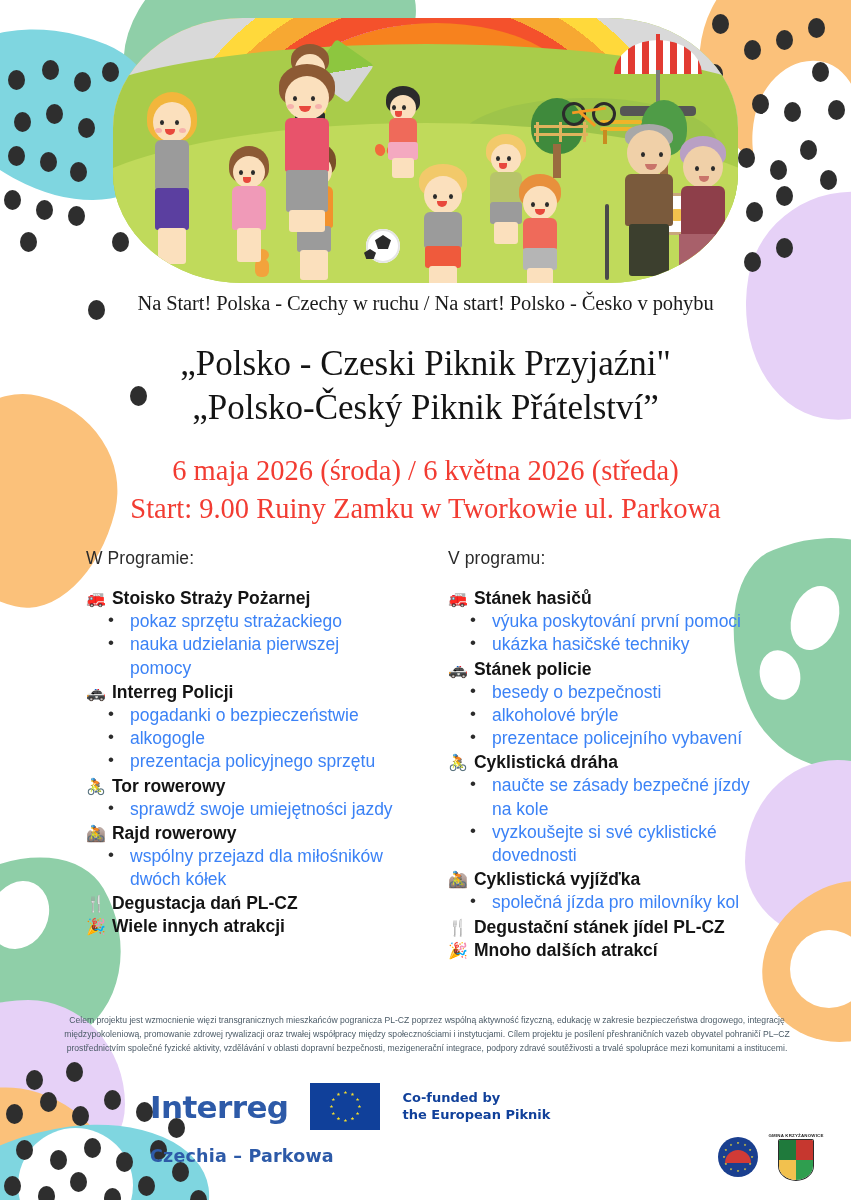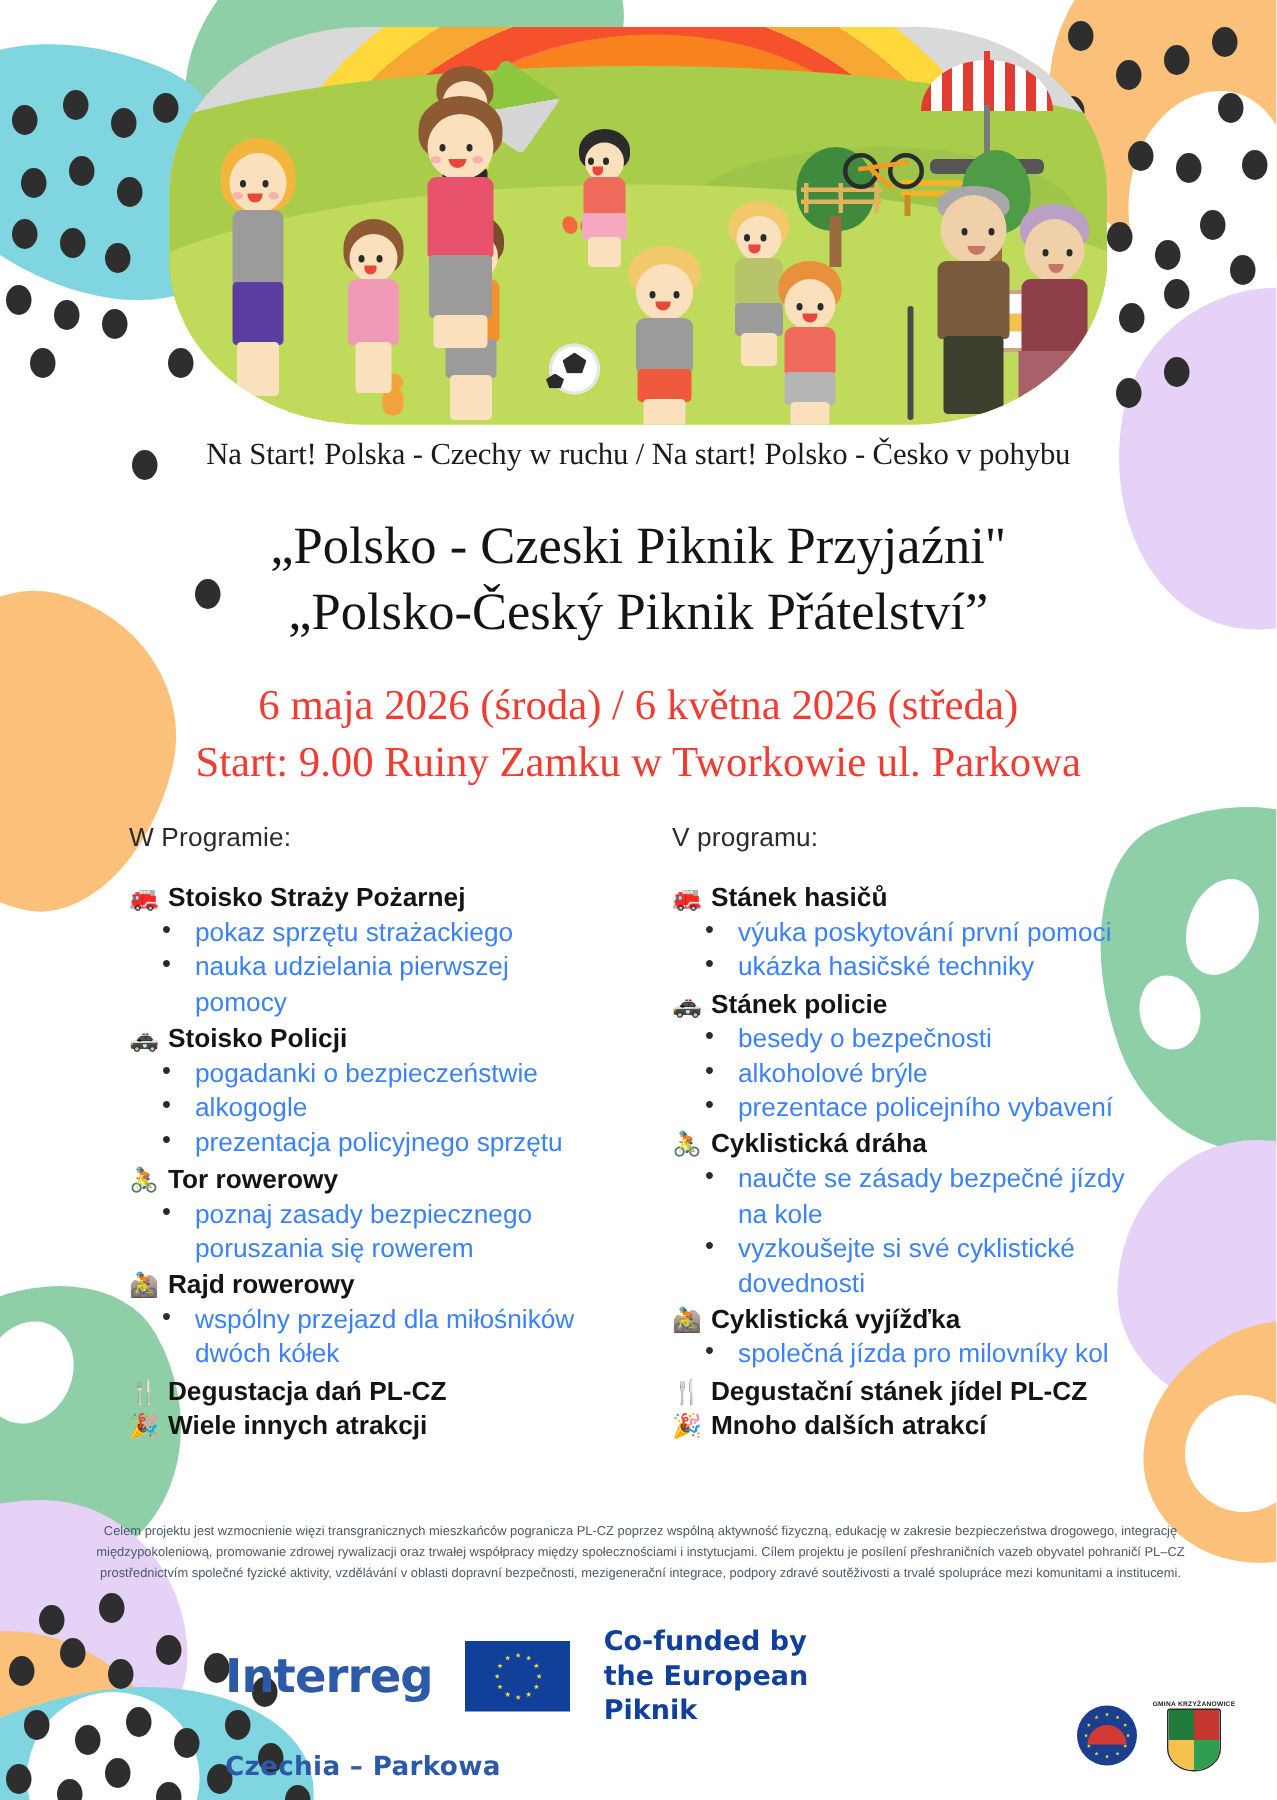--- a/index.html
+++ b/index.html
@@ -311,21 +311,21 @@
     letter-spacing: -0.6px; font-family: "DejaVu Sans", sans-serif;
   }
   .eu-flag {
     width: 70px; height: 47px; background: #10409a; position: relative; flex: 0 0 auto;
   }
   .eu-star {
     position: absolute; width: 4px; height: 4px; background: #f5df2e;
     clip-path: polygon(50% 0,61% 35%,98% 35%,68% 57%,79% 91%,50% 70%,21% 91%,32% 57%,2% 35%,39% 35%);
   }
   .eu-text {
-    font-size: 18px; font-weight: bold; color: #10409a; line-height: 1.28;
+    font-size: 13px; font-weight: bold; color: #10409a; line-height: 1.28;
     font-family: "DejaVu Sans", sans-serif;
   }
   .czpl {
     margin-top: 16px; font-size: 17.5px; font-weight: bold; color: #2d5aa8;
     letter-spacing: .2px; font-family: "DejaVu Sans", sans-serif;
   }
 
   .right-logos {
     position: absolute; left: 718px; top: 1128px; width: 120px; height: 58px;
     display: flex; align-items: center; gap: 10px;
@@ -666,33 +666,33 @@
     <div class="cat-row">
           <span class="cat-emoji">🚒</span>
           <span>Stoisko Straży Pożarnej</span>
         </div>
         <ul class="items">
           <li>pokaz sprzętu strażackiego</li>
           <li>nauka udzielania pierwszej pomocy</li>
         </ul>
         <div class="cat-row">
           <span class="cat-emoji">🚓</span>
-          <span>Stoisko Policji</span>
+          <span>Interreg Policji</span>
         </div>
         <ul class="items">
           <li>pogadanki o bezpieczeństwie</li>
           <li>alkogogle</li>
           <li>prezentacja policyjnego sprzętu</li>
         </ul>
         <div class="cat-row">
           <span class="cat-emoji">🚴</span>
           <span>Tor rowerowy</span>
         </div>
         <ul class="items">
-          <li>poznaj zasady bezpiecznego poruszania się rowerem</li>
+          <li>sprawdź swoje umiejętności jazdy</li>
         </ul>
         <div class="cat-row">
           <span class="cat-emoji">🚵</span>
           <span>Rajd rowerowy</span>
         </div>
         <ul class="items">
           <li> wspólny przejazd dla miłośników dwóch kółek</li>
         </ul>
         <div class="cat-row">
           <span class="cat-emoji">🍴</span>

